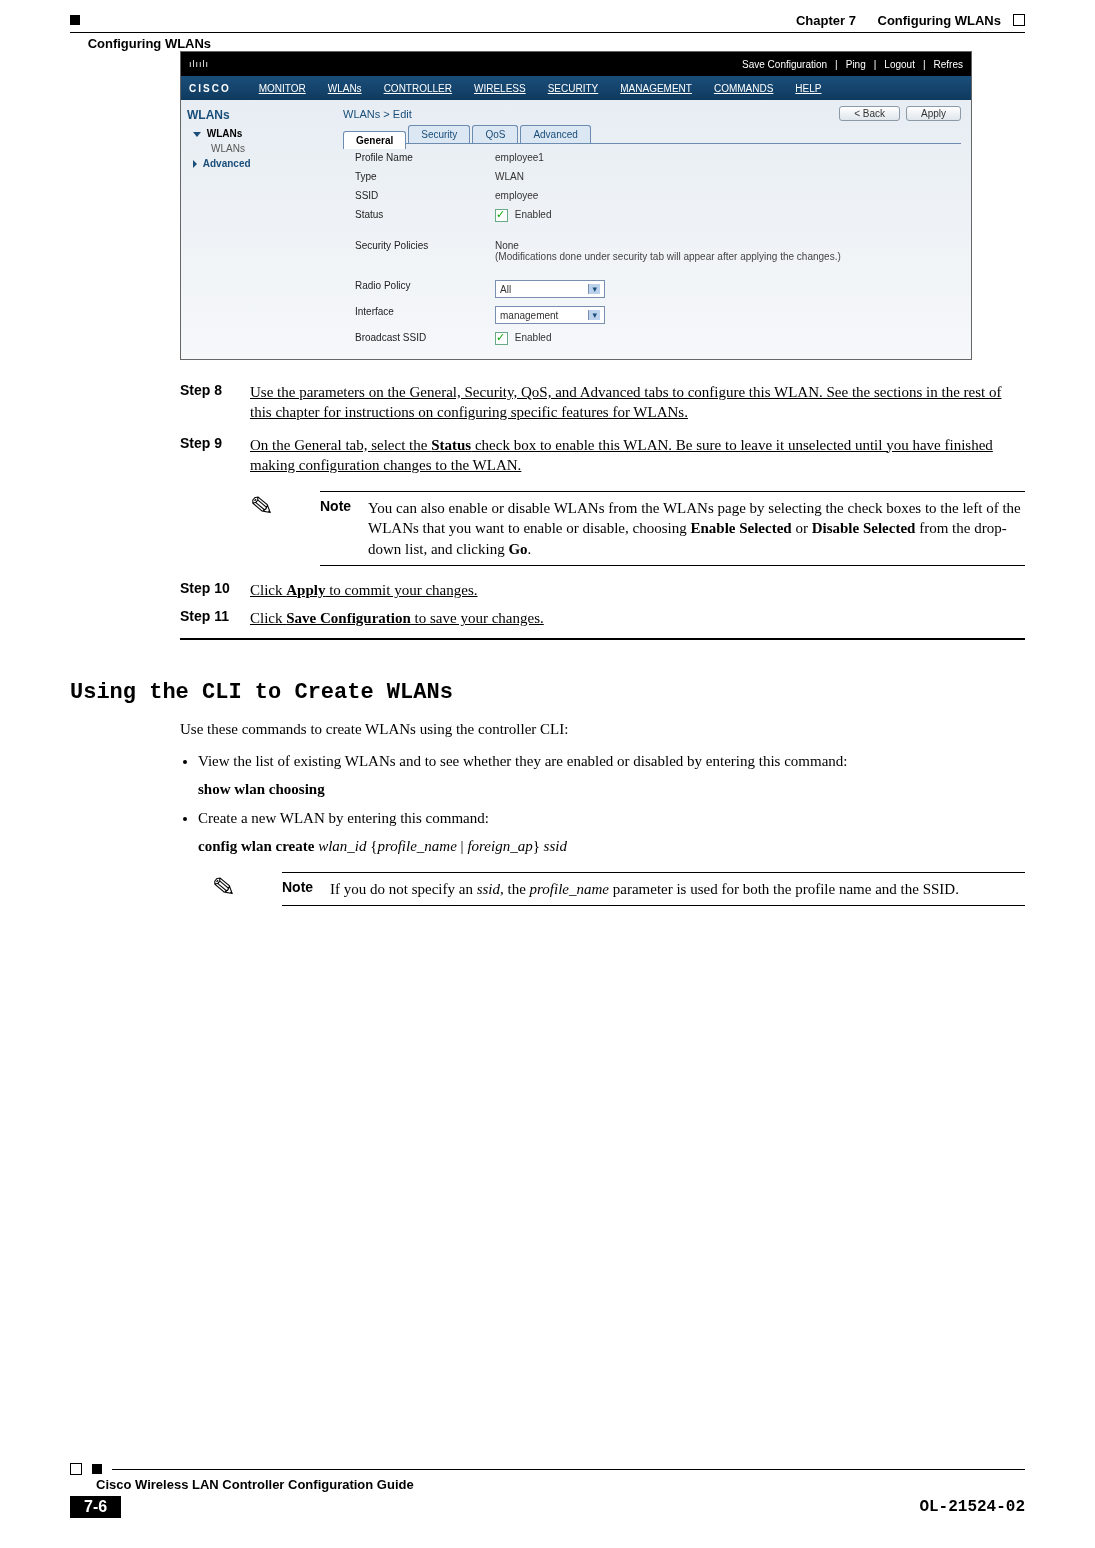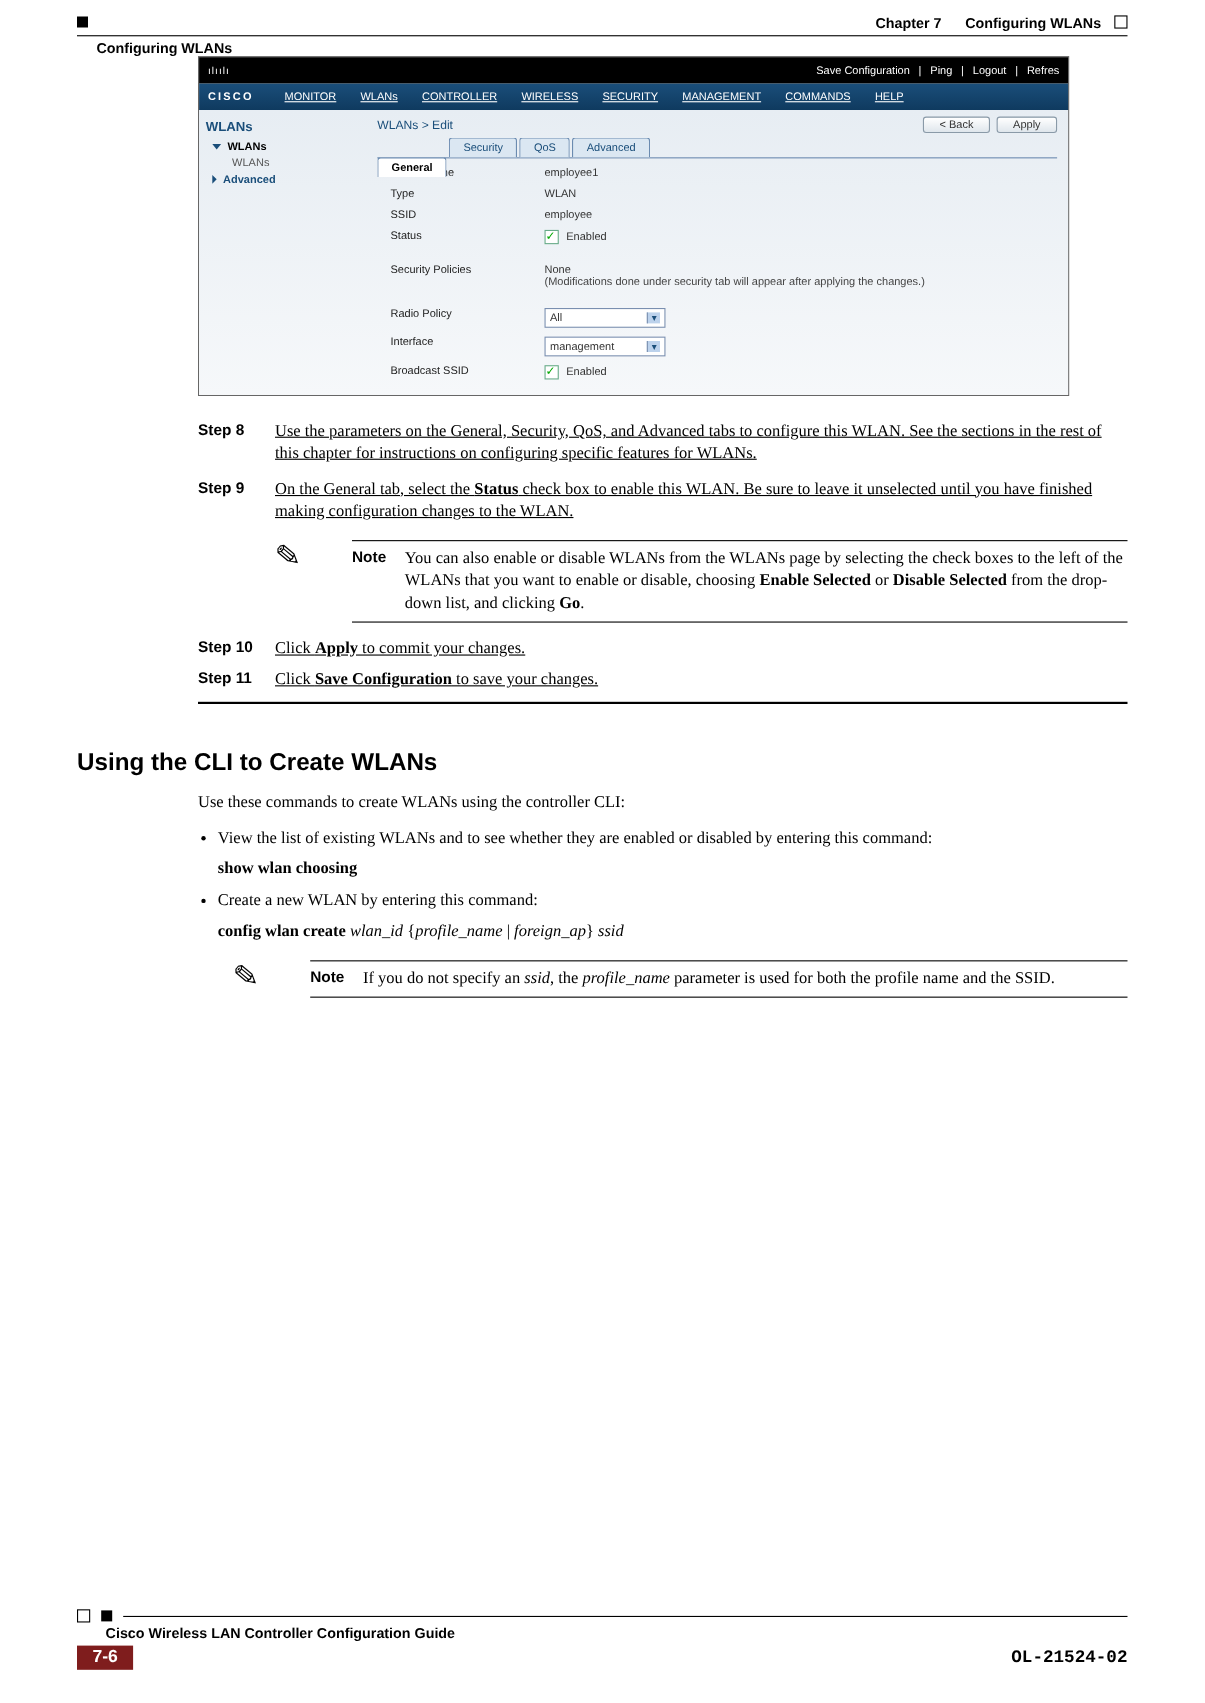--- a/index.html
+++ b/index.html
@@ -182,21 +182,21 @@
     border-top-right-radius:3px;
     margin-right:2px;
     background:#dbe7f2;
     color:#1a4e7a;
   }
   .tab.active {
     background:#fff;
     color:#000;
     font-weight:bold;
     position:relative;
-    top:18px;
+    top:6px;
   }
   .form-grid {
     display:grid;
     grid-template-columns: 140px 1fr;
     row-gap:8px;
     font-size:10px;
     color:#222;
     margin-left:12px;
   }
   .form-grid .lab { }
@@ -280,21 +280,21 @@
     flex-shrink:0;
   }
   .note-text {
     flex:1;
     font-size:15px;
     line-height:1.35;
   }
 
   
   .h2 {
-    font-family: Liberation Sans, sans-serif;
+    font-family: Liberation Mono, monospace;
     font-weight: bold;
     font-size: 22px;
     margin-top: 40px;
     margin-left: -110px;
   }
   .para {
     font-size:15px;
     line-height:1.35;
     margin-top:14px;
   }
@@ -335,21 +335,21 @@
     font-size:13px;
     margin-left:26px;
     margin-top:2px;
   }
   .footer-bar {
     display:flex;
     align-items:center;
     margin-top:4px;
   }
   .footer-pagebox {
-    background:#7f1d1d;
+    background:#000000;
     color:#fff;
     font-family: Helvetica, Arial, sans-serif;
     font-weight:bold;
     font-size:16px;
     padding:2px 14px;
     margin-right:0;
   }
   .footer-right {
     margin-left:auto;
     font-family: Liberation Mono, monospace;

